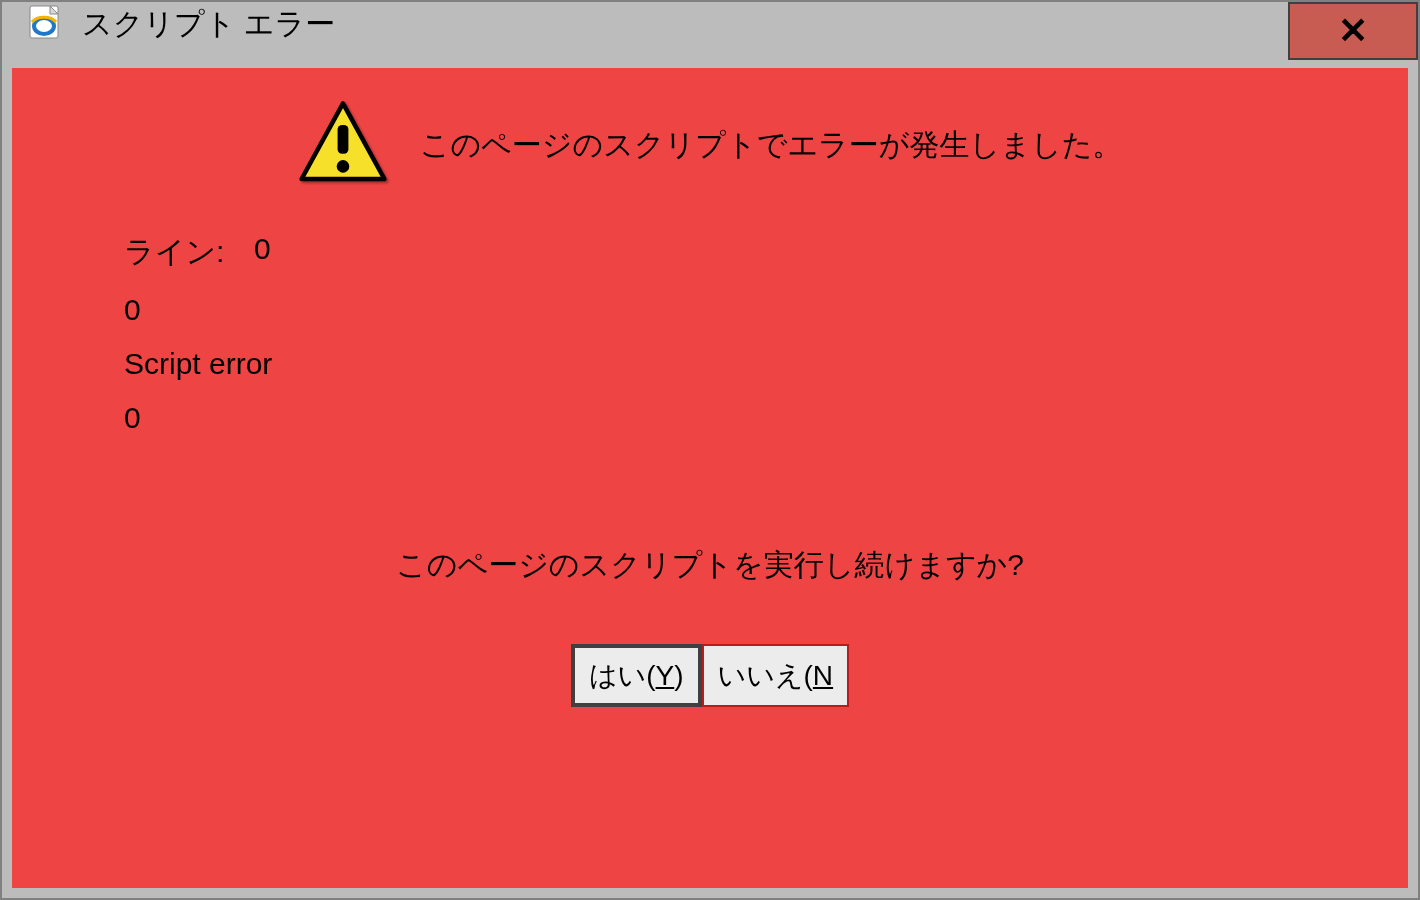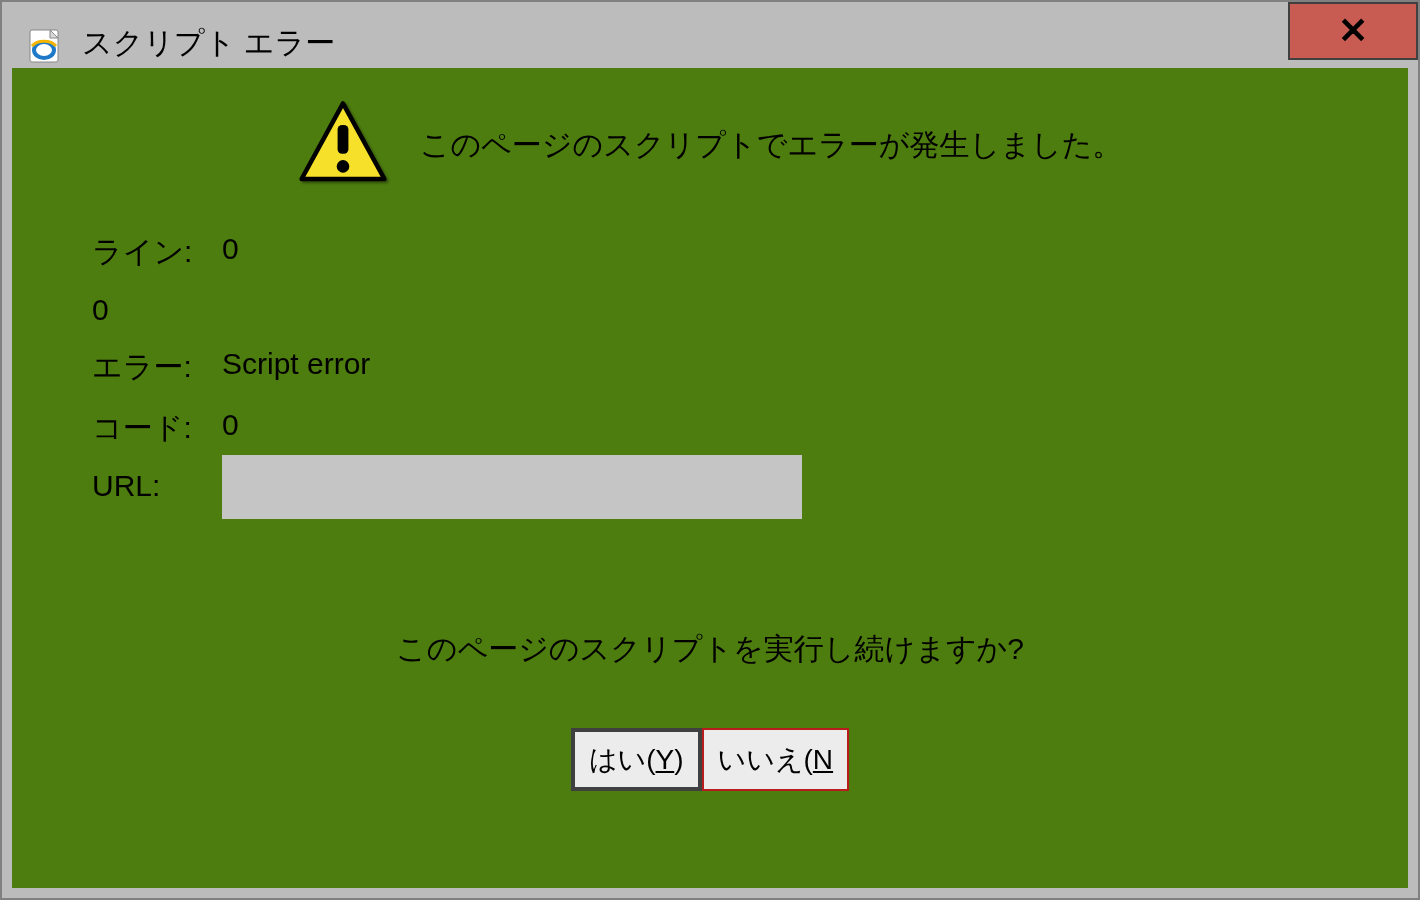--- a/index.html
+++ b/index.html
@@ -22,21 +22,21 @@
       height: 900px;
       background: #bcbcbc;
       border: 2px solid #808080;
       display: flex;
       flex-direction: column;
     }
     .titlebar {
       height: 62px;
       background: #bcbcbc;
       display: flex;
-      align-items: flex-end;
+      align-items: flex-start;
       padding: 2px 0 0 24px;
       position: relative;
     }
     .titlebar-icon {
       width: 36px;
       height: 36px;
       margin-right: 20px;
       display: flex;
       align-items: center;
       justify-content: center;
@@ -65,21 +65,21 @@
     }
     .close-x {
       font-size: 36px;
       font-weight: 800;
       color: #000;
       line-height: 1;
       font-family: Arial, sans-serif;
     }
     .content {
       flex: 1;
-      background: #4d7c0f;
+      background: #ef4444;
       margin: 4px 10px 10px 10px;
       padding-top: 30px;
       position: relative;
     }
     .header-row {
       display: flex;
       align-items: center;
       justify-content: center;
       margin: 0 auto 40px;
       gap: 32px;
@@ -95,20 +95,21 @@
     }
     .info-grid {
       margin: 30px 0 0 80px;
       font-size: 30px;
       color: #000;
     }
     .info-row {
       display: flex;
       margin-bottom: 20px;
       align-items: flex-start;
+      margin-left: 32px;
     }
     .info-label {
       width: 130px;
       flex-shrink: 0;
     }
     .info-value {
       flex: 0 0 auto;
     }
     .url-box {
       display: inline-block;
@@ -181,30 +182,24 @@
 
     <div class="info-grid">
       <div class="info-row">
         <span class="info-label">ライン:</span>
         <span class="info-value">0</span>
       </div>
       <div class="info-row">
         <span class="info-value">0</span>
       </div>
       <div class="info-row">
-        <span class="info-label">エラー:</span>
         <span class="info-value">Script error</span>
       </div>
       <div class="info-row">
-        <span class="info-label">コード:</span>
         <span class="info-value">0</span>
-      </div>
-      <div class="info-row">
-        <span class="info-label">URL:</span>
-        <span class="url-box"></span>
       </div>
     </div>
 
     <div class="question-row">このページのスクリプトを実行し続けますか?</div>
 
     <div class="button-row">
       <button class="dlg-btn primary">
         <span>はい(</span><span class="accel">Y</span><span>)</span>
       </button>
       <button class="dlg-btn">

